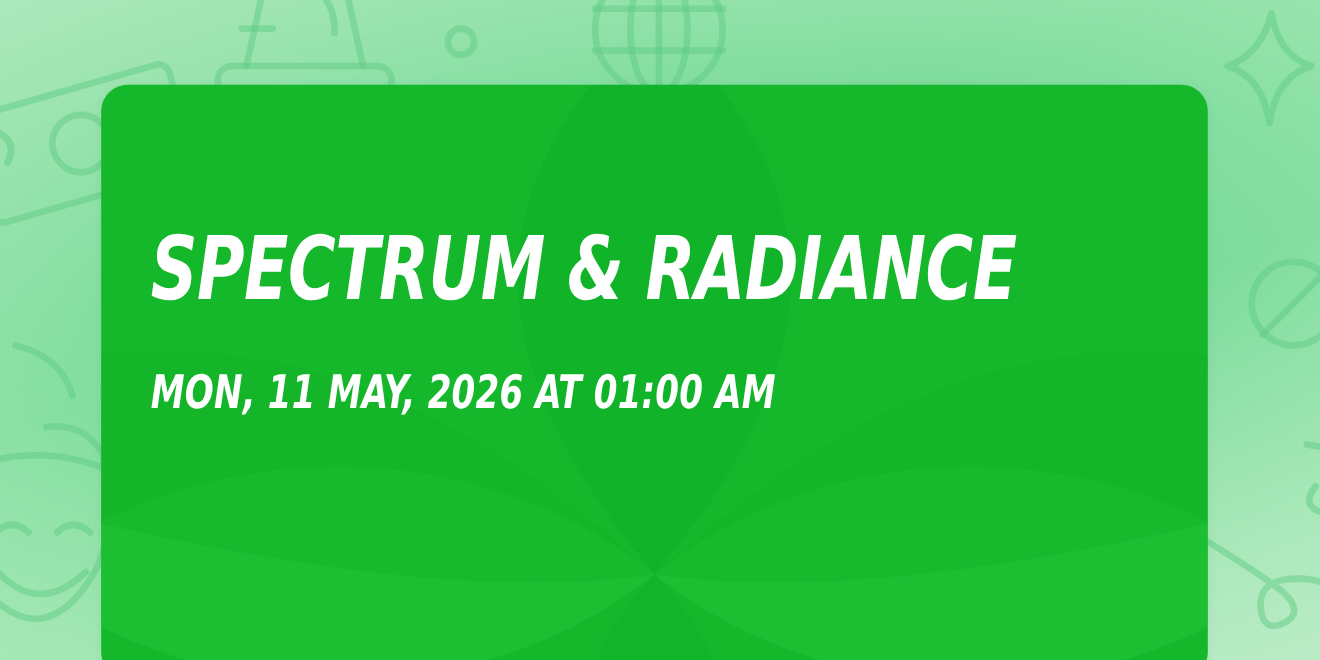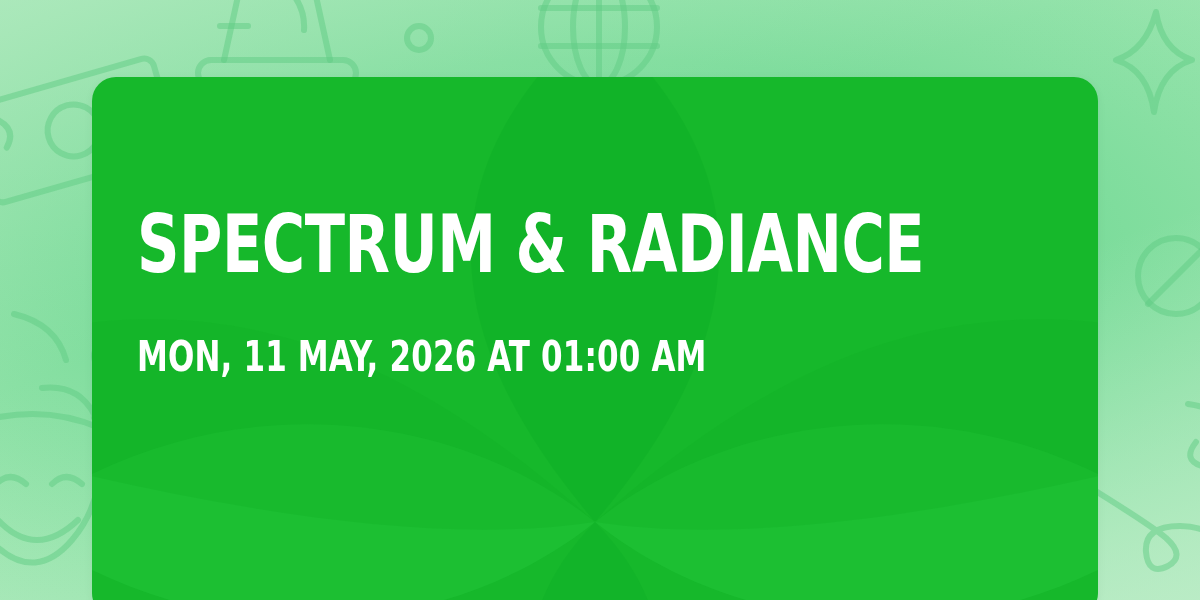--- a/index.html
+++ b/index.html
@@ -6,20 +6,21 @@
     margin: 0;
     padding: 0;
     background: #ffffff;
   }
   #stage {
     position: relative;
     width: 1200px;
     height: 600px;
     overflow: hidden;
     font-family: "Liberation Sans", sans-serif;
+    font-style: italic;
   }
 
   
   .bg-base {
     position: absolute;
     inset: 0;
     background: #8FE0A7;
   }
   .bg-grad-a {
     position: absolute;

